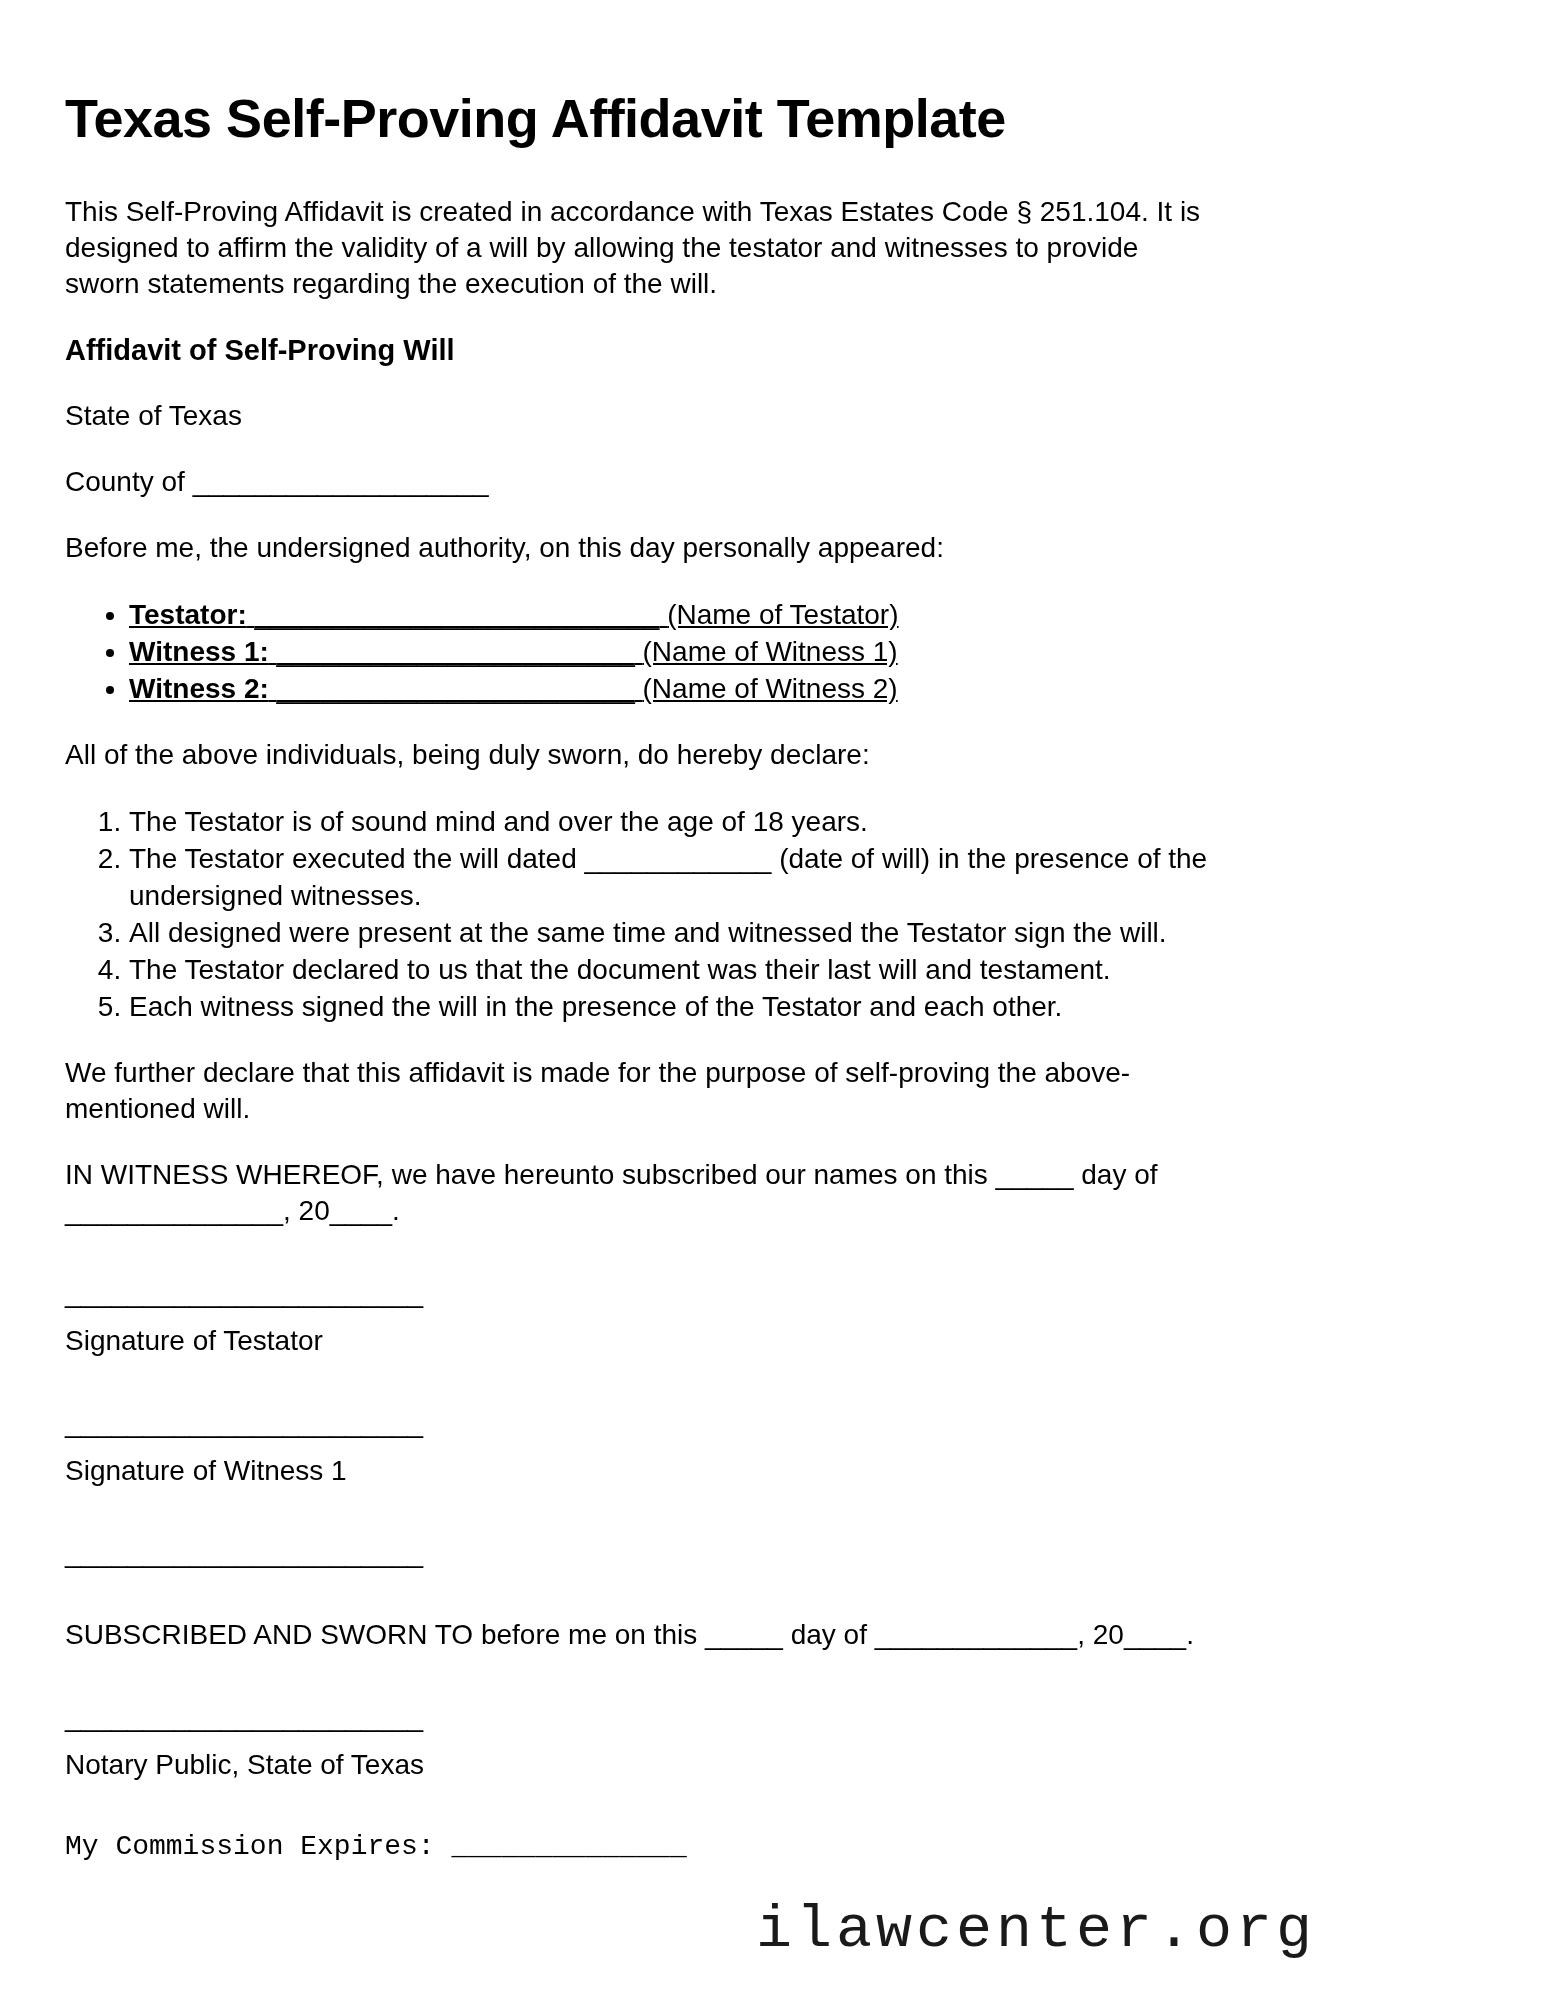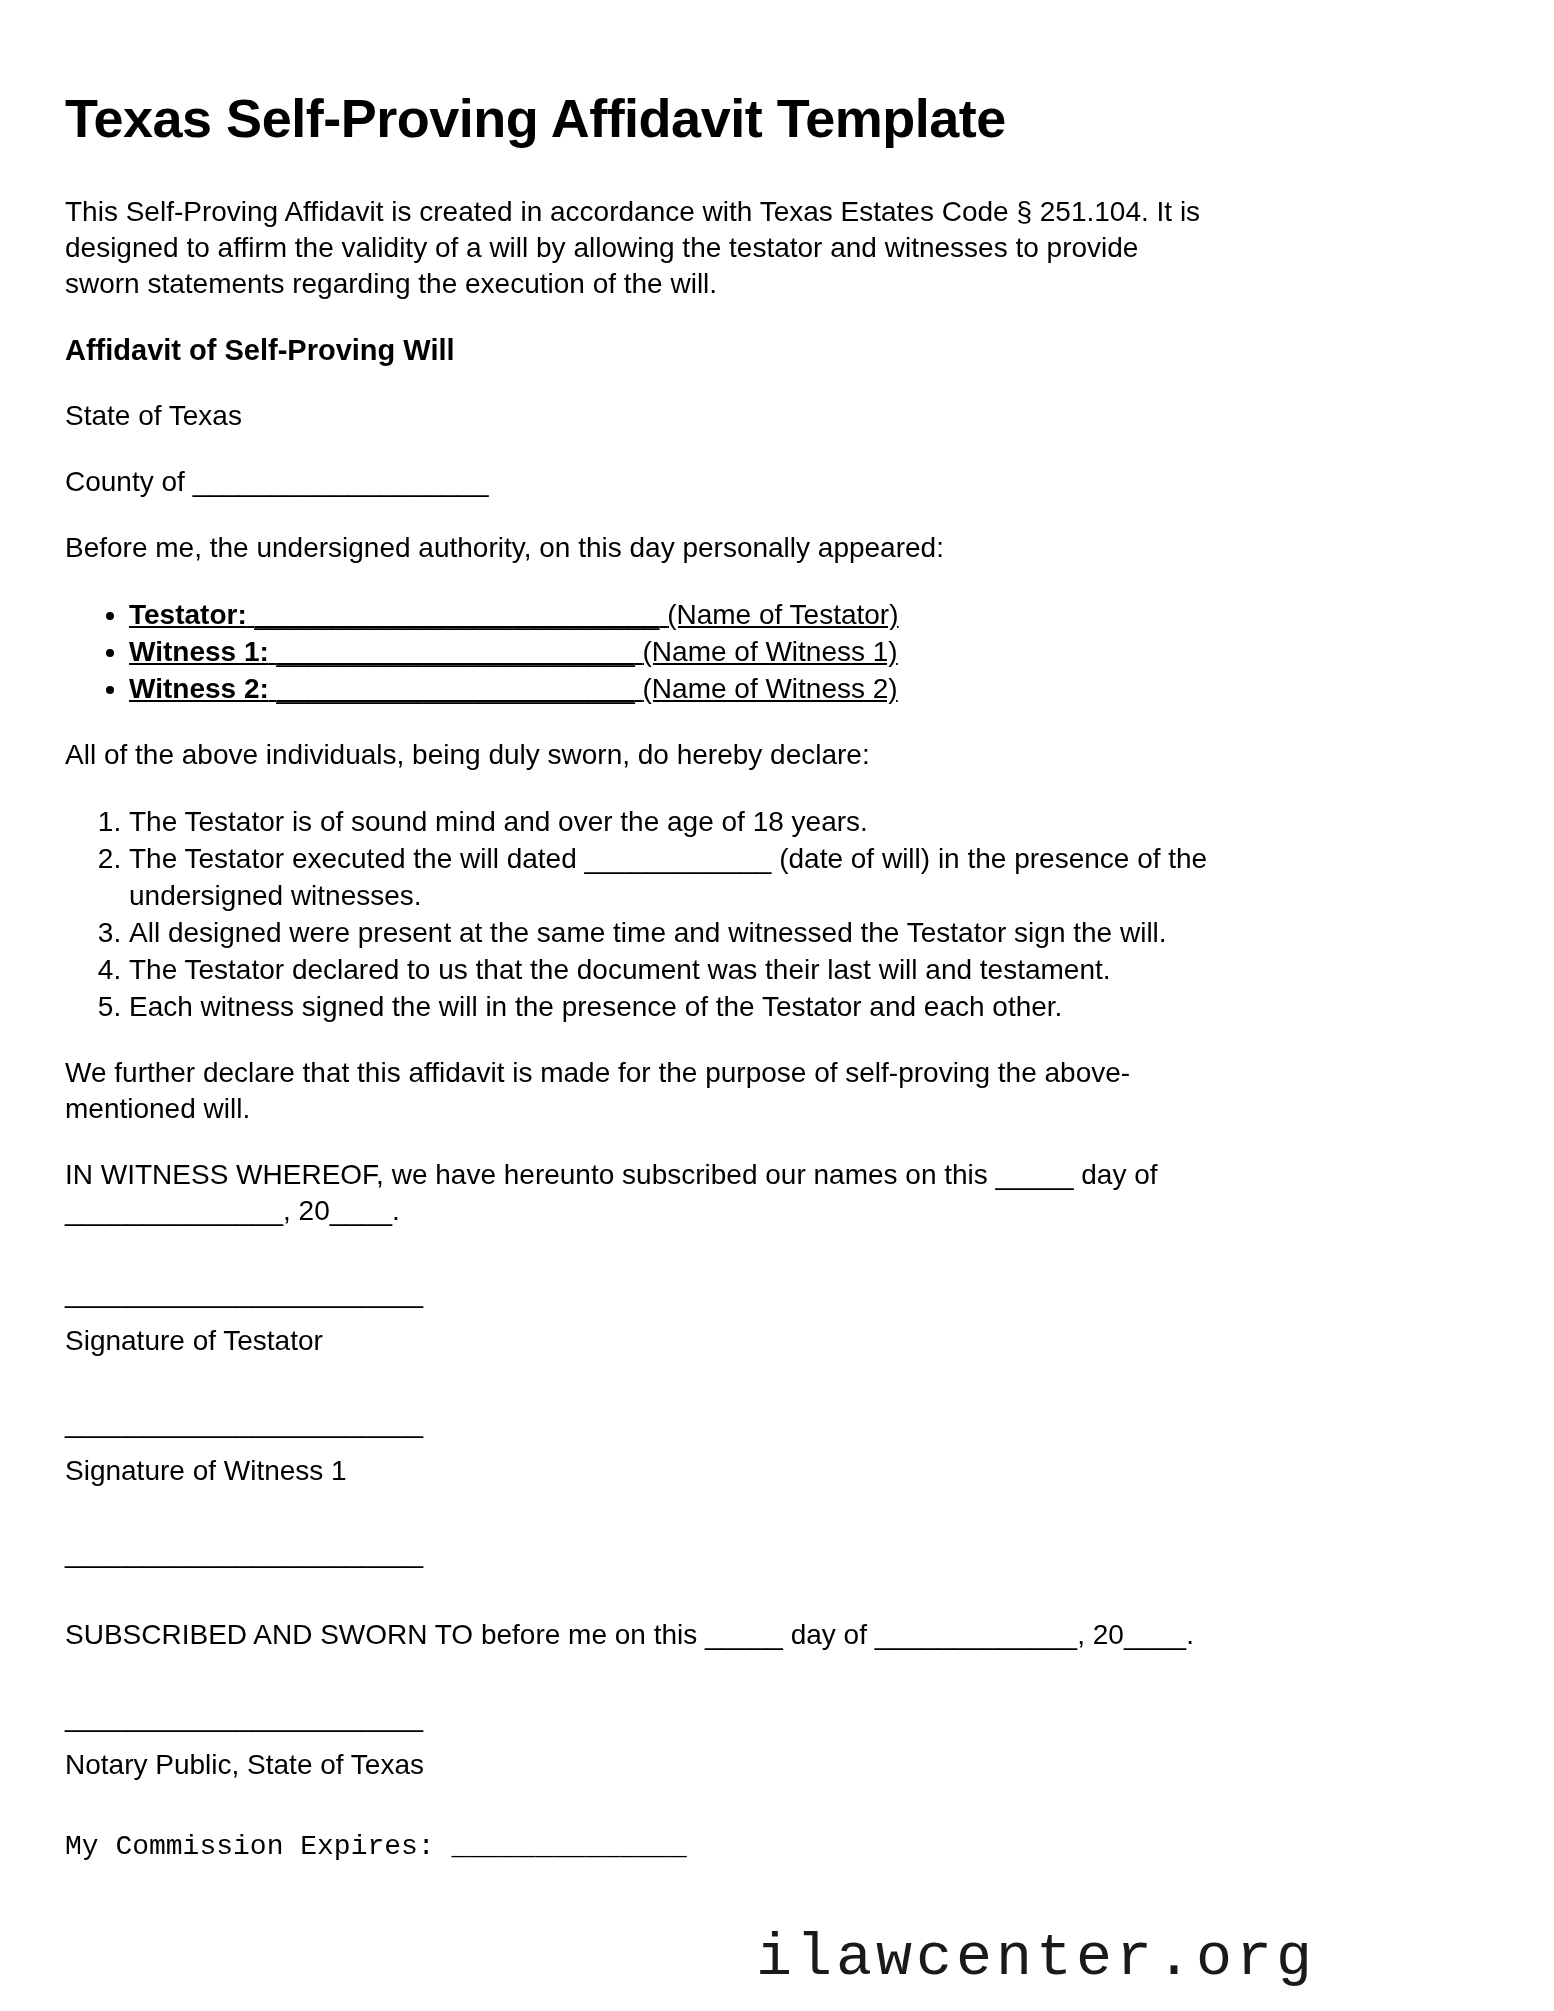--- a/index.html
+++ b/index.html
@@ -43,21 +43,20 @@
   .commission { margin-top: 28px; font-family: Liberation Mono, monospace; }
   .watermark {
     position: absolute;
     top: 1898px;
     right: 56px;
     font-family: "Liberation Mono", monospace;
     font-size: 60px;
     line-height: 64px;
     letter-spacing: 4px;
     color: #1a1a1a;
-    margin-top: 28px;
   }
 </style>
 </head>
 <body>
 
 <div class="page">
 
   <h1 class="doc-title">Texas Self-Proving Affidavit Template</h1>
 
   <p>

